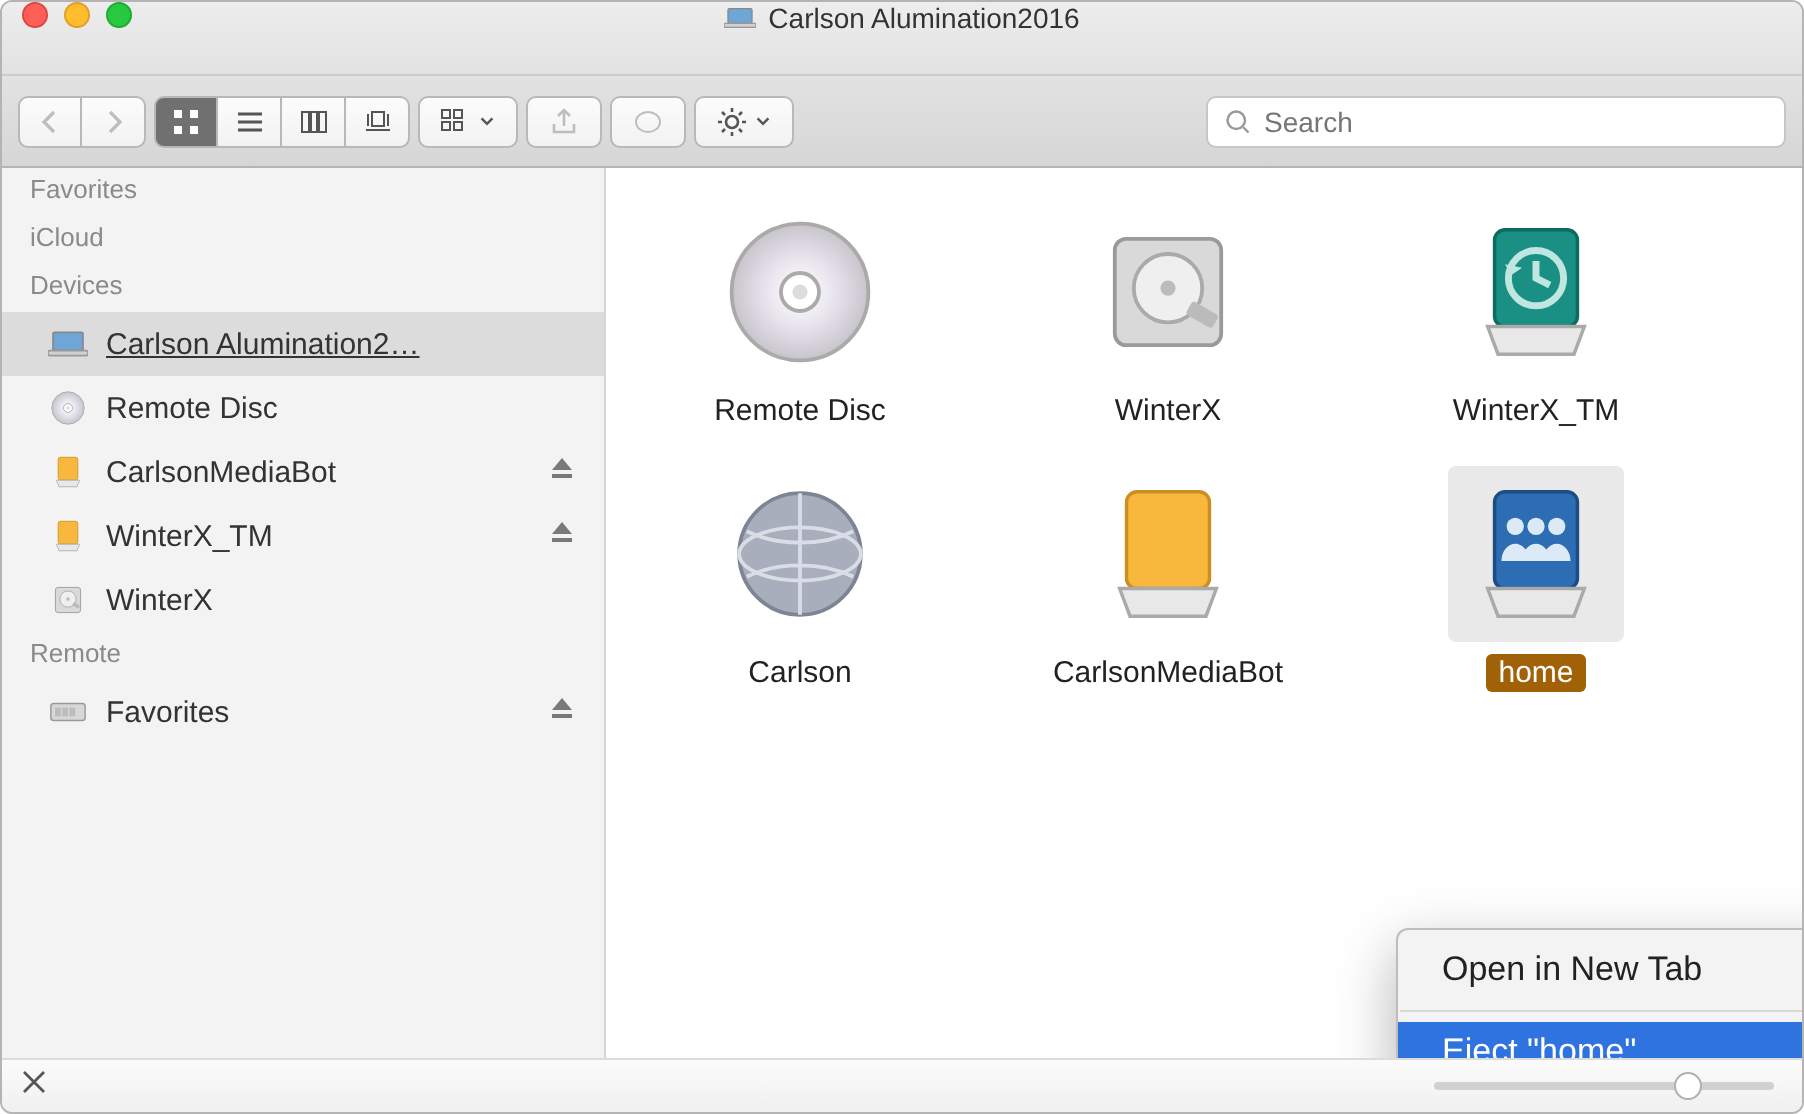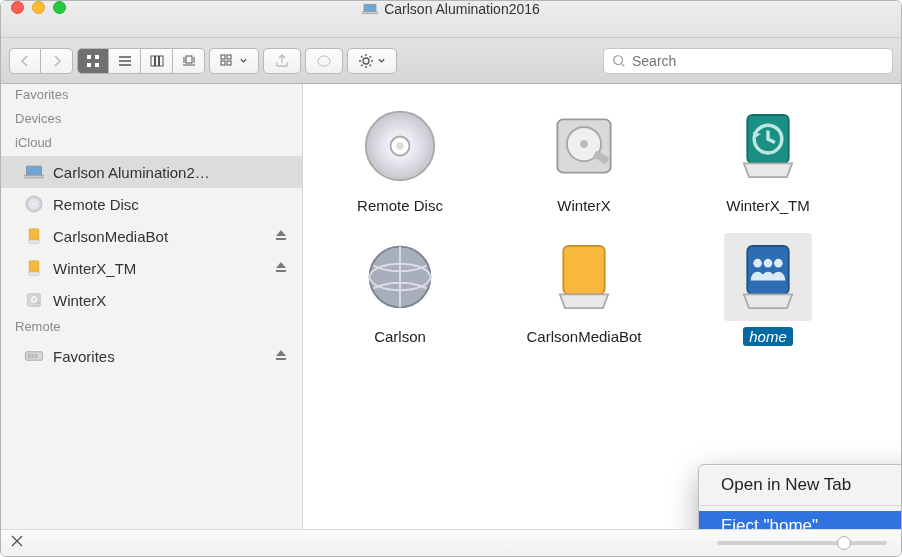--- a/index.html
+++ b/index.html
@@ -33,34 +33,34 @@
 .search svg { width: 14px; height: 14px; }
 
 
 .body { flex: 1; display: flex; min-height: 0; }
 
 
 .sidebar { width: 302px; background: #f4f3f4; border-right: 1px solid #d6d5d6; overflow: hidden; display:flex; flex-direction:column;}
 .sb-inner { flex:1; overflow:auto; }
 .sb-heading { font-size: 13px; color: #8a8a8a; padding: 3px 14px 6px; font-weight: 500; }
 .sb-item { display: flex; align-items: center; height: 32px; padding: 0 14px 0 22px; font-size: 15px; color: #333; cursor: default; gap: 8px;}
-.sb-item.selected { background: #dddcdd; }
+.sb-item.selected { background: #dddcdd; text-decoration: underline; }
 .sb-item .sb-icon { width: 22px; display: flex; justify-content: center; color: #787878;}
 .sb-item .sb-icon svg { width: 20px; height: 18px; }
 .sb-item .sb-label { flex: 1; white-space: nowrap; overflow: hidden; text-overflow: ellipsis; }
 .sb-item .eject svg { width: 14px; height: 14px; color: #797979;}
 
 
 .content { flex: 1; position: relative; overflow: hidden; background:#fff;}
 .icon-grid { display: flex; flex-wrap: wrap; padding: 18px 22px; gap: 18px 34px; }
 .item { width: 150px; display: flex; flex-direction: column; align-items: center; text-align: center;}
 .item .ibox { width: 88px; height: 88px; display: flex; align-items: center; justify-content: center; border-radius:4px;}
 .item.selected .ibox { background: #e9e9e9; }
 .item .ilabel { font-size: 15px; color: #222; margin-top: 6px; padding: 1px 6px; border-radius: 3px; white-space: nowrap;}
-.item.selected .ilabel { background: #0369a1; color: #fff; font-style: italic; }
+.item.selected .ilabel { background: #a16207; color: #fff; }
 
 
 .statusbar { height: 27px; background: linear-gradient(#fbfbfb,#f0f0f0); border-top: 1px solid #dcdcdc; display: flex; align-items: center; padding: 0 8px; justify-content: space-between;}
 .statusbar svg { width: 16px; height: 16px; color:#555;}
 .slider { width: 170px; height: 4px; background: #d0d0d0; border-radius: 2px; position: relative; margin-right: 6px;}
 .slider .thumb { width: 14px; height: 14px; background: #fff; border:1px solid #b0b0b0; border-radius: 50%; position: absolute; top: -5px; left: 120px; }
 
 
 .ctx { position: absolute; left: 395px; top: 380px; width: 370px; background: #f3f3f3; border: 1px solid #bdbdbd; border-radius: 6px; box-shadow: 0 10px 30px rgba(0,0,0,.3); padding: 5px 0; z-index: 50;}
 .ctx-item { height: 30px; display: flex; align-items: center; padding: 0 22px; font-size: 17px; color: #222;}
@@ -171,22 +171,22 @@
           <path d="m11 11 3 3" stroke="currentColor" stroke-width="1.4"></path>
         </svg>
       <input placeholder="Search" style="">
     </div>
   </div>
 
   <div class="body">
     <div class="sidebar">
       <div class="sb-inner" id="sb-inner">
           <div class="sb-heading">Favorites</div>
+          <div class="sb-heading">iCloud</div>
           <div class="sb-heading">Devices</div>
-          <div class="sb-heading">iCloud</div>
           <div class="sb-item selected">
             <span class="sb-icon">
               <svg width="20" height="14" viewBox="0 0 24 16">
                 <rect x="3" y="1" width="18" height="11" rx="1" fill="#6fa6d8" stroke="#888"></rect>
                 <rect x="0" y="12" width="24" height="3" rx="1" fill="#cfcfcf" stroke="#999"></rect>
               </svg>
             </span>
       <span class="sb-label">Carlson Alumination2…</span>
       </div>
           <div class="sb-item">

